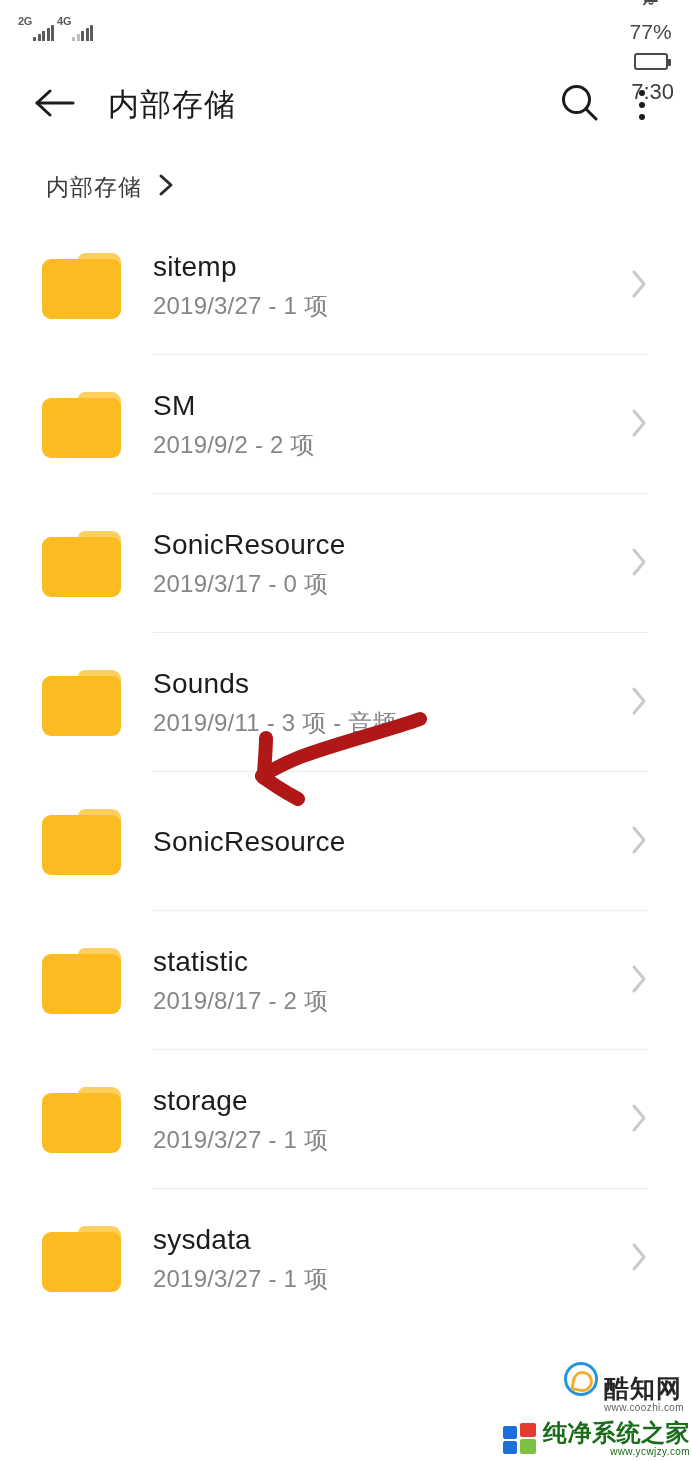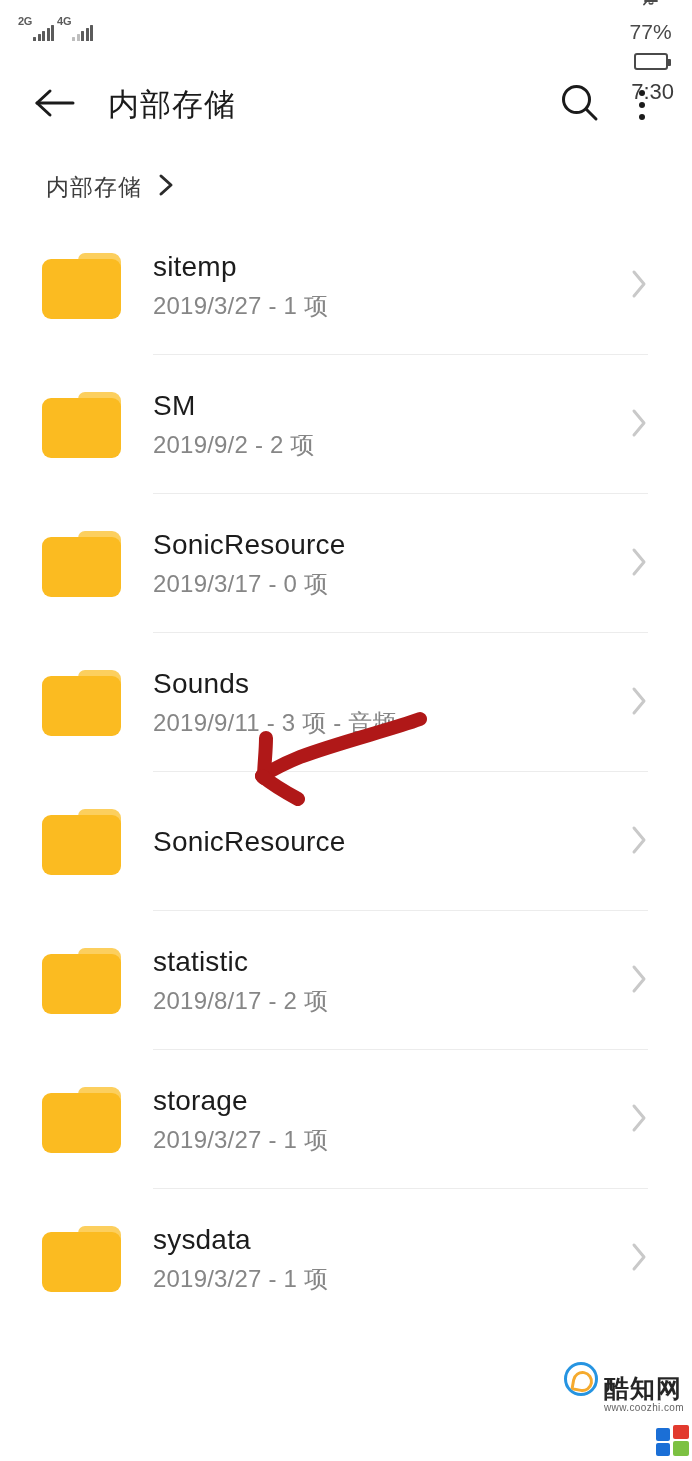--- a/index.html
+++ b/index.html
@@ -527,13 +527,17 @@
   </span>
 </div>
 
 <div class="wm2">
   <span class="blocks">
       <i></i>
       <i></i>
       <i></i>
       <i></i>
     </span>
+  <span class="txtcol">
+    <span class="cn">纯净系统之家</span>
+    <span class="url">www.ycwjzy.com</span>
+  </span>
 </div>
 
 </body></html>

